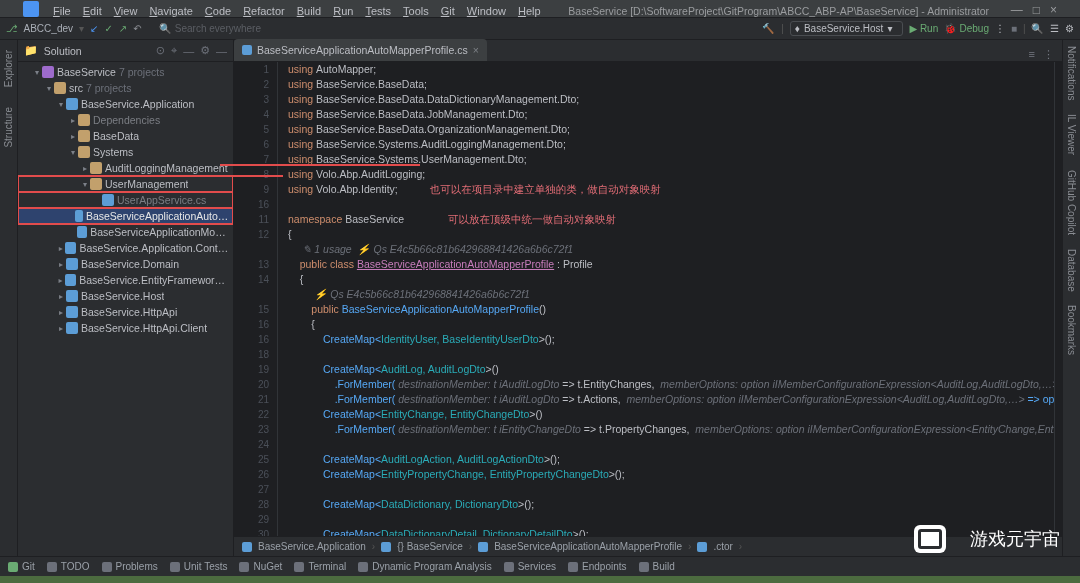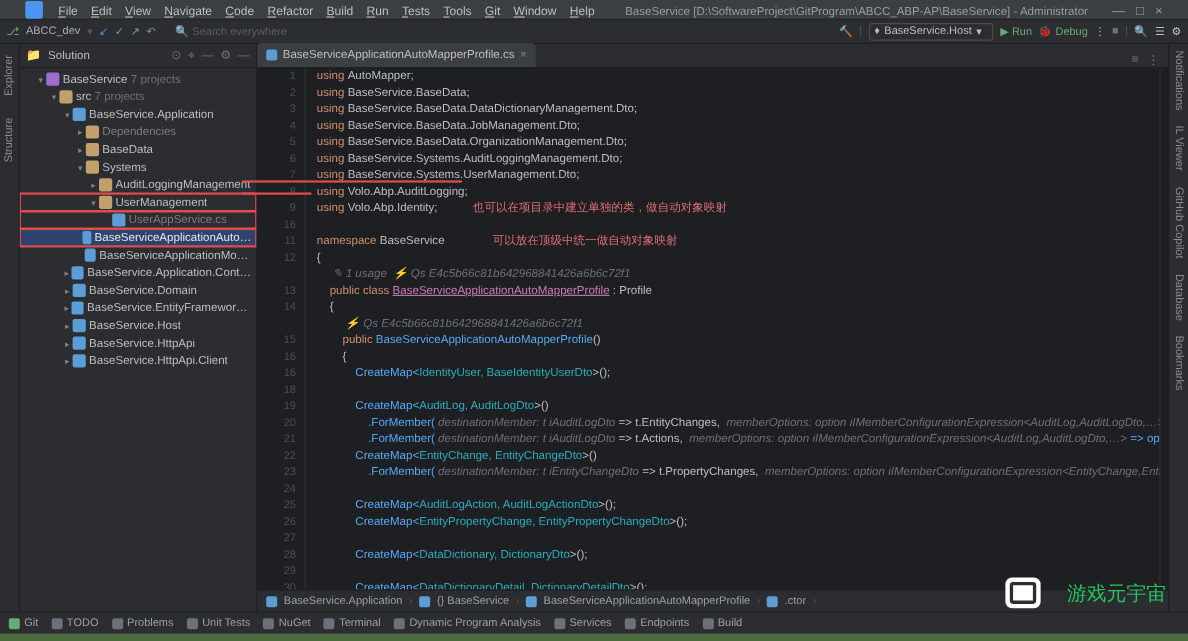--- a/index.html
+++ b/index.html
@@ -67,21 +67,21 @@
 .bottom-toolbar { height: 20px; background: #2b2d30; border-top: 1px solid #1e1f22; display: flex; align-items: center; padding: 0 8px; gap: 12px; font-size: 10px; color: #9aa0a8; }
 .bottom-toolbar .sp { flex: 1; }
 .bottom-toolbar .pair { display:flex; gap:4px; align-items:center;}
 .bottom-toolbar .ico-sm { width:10px; height:10px; display:inline-block; border-radius:2px; background:#6c707a;}
 
 .status-bar { height: 18px; background: #4c6b3f; color: #d6e6ce; display: flex; align-items: center; padding: 0 10px; font-size: 10px; }
 
 .right-strip { width: 18px; background: #2b2d30; border-left: 1px solid #1e1f22; display: flex; flex-direction: column; align-items: center; padding-top: 6px; gap: 14px; }
 .right-strip .vtext { writing-mode: vertical-lr; font-size: 10px; color: #8a8d93; }
 
-.watermark { position: absolute; right: 20px; bottom: 30px; display: flex; align-items: center; gap: 24px; color: #22c55e; font-size: 18px; font-weight: 500; }
+.watermark { position: absolute; right: 20px; bottom: 30px; display: flex; align-items: center; gap: 24px; color: #ffffff; font-size: 18px; font-weight: 500; }
 .watermark .wm-ico { width: 32px; height: 28px; border-radius: 6px; background: #fff; position: relative; }
 .watermark .wm-ico::after { content:""; position:absolute; inset:4px; border:3px solid #2b2d30; border-radius:3px; }
 .annot-line { position:absolute; background:#e24c4c; height:2px; }
 </style>
 </head>
 <body>
 
 <div class="top-menu">
   <span class="icon"></span>
   <span id="menu-items"><span class="item"><u>F</u>ile</span><span class="item"><u>E</u>dit</span><span class="item"><u>V</u>iew</span><span class="item"><u>N</u>avigate</span><span class="item"><u>C</u>ode</span><span class="item"><u>R</u>efactor</span><span class="item"><u>B</u>uild</span><span class="item"><u>R</u>un</span><span class="item"><u>T</u>ests</span><span class="item"><u>T</u>ools</span><span class="item"><u>G</u>it</span><span class="item"><u>W</u>indow</span><span class="item"><u>H</u>elp</span></span>

